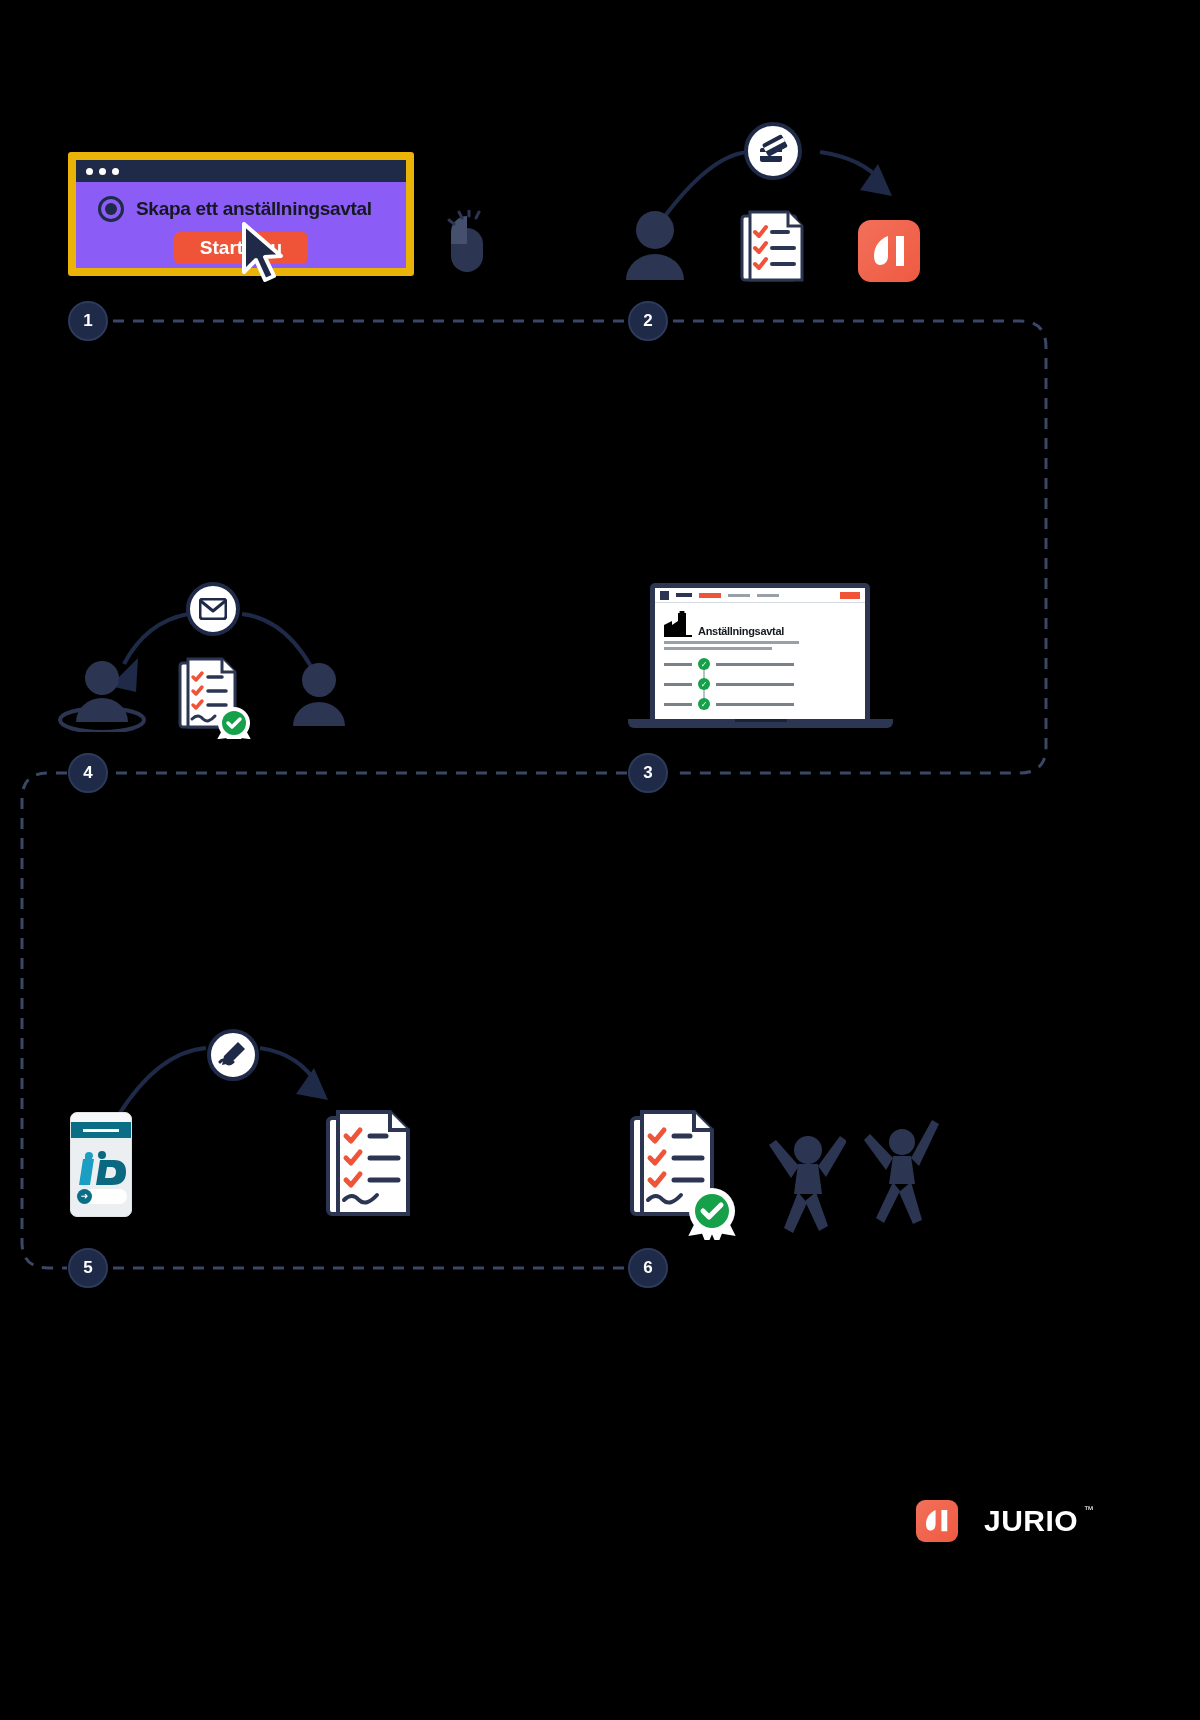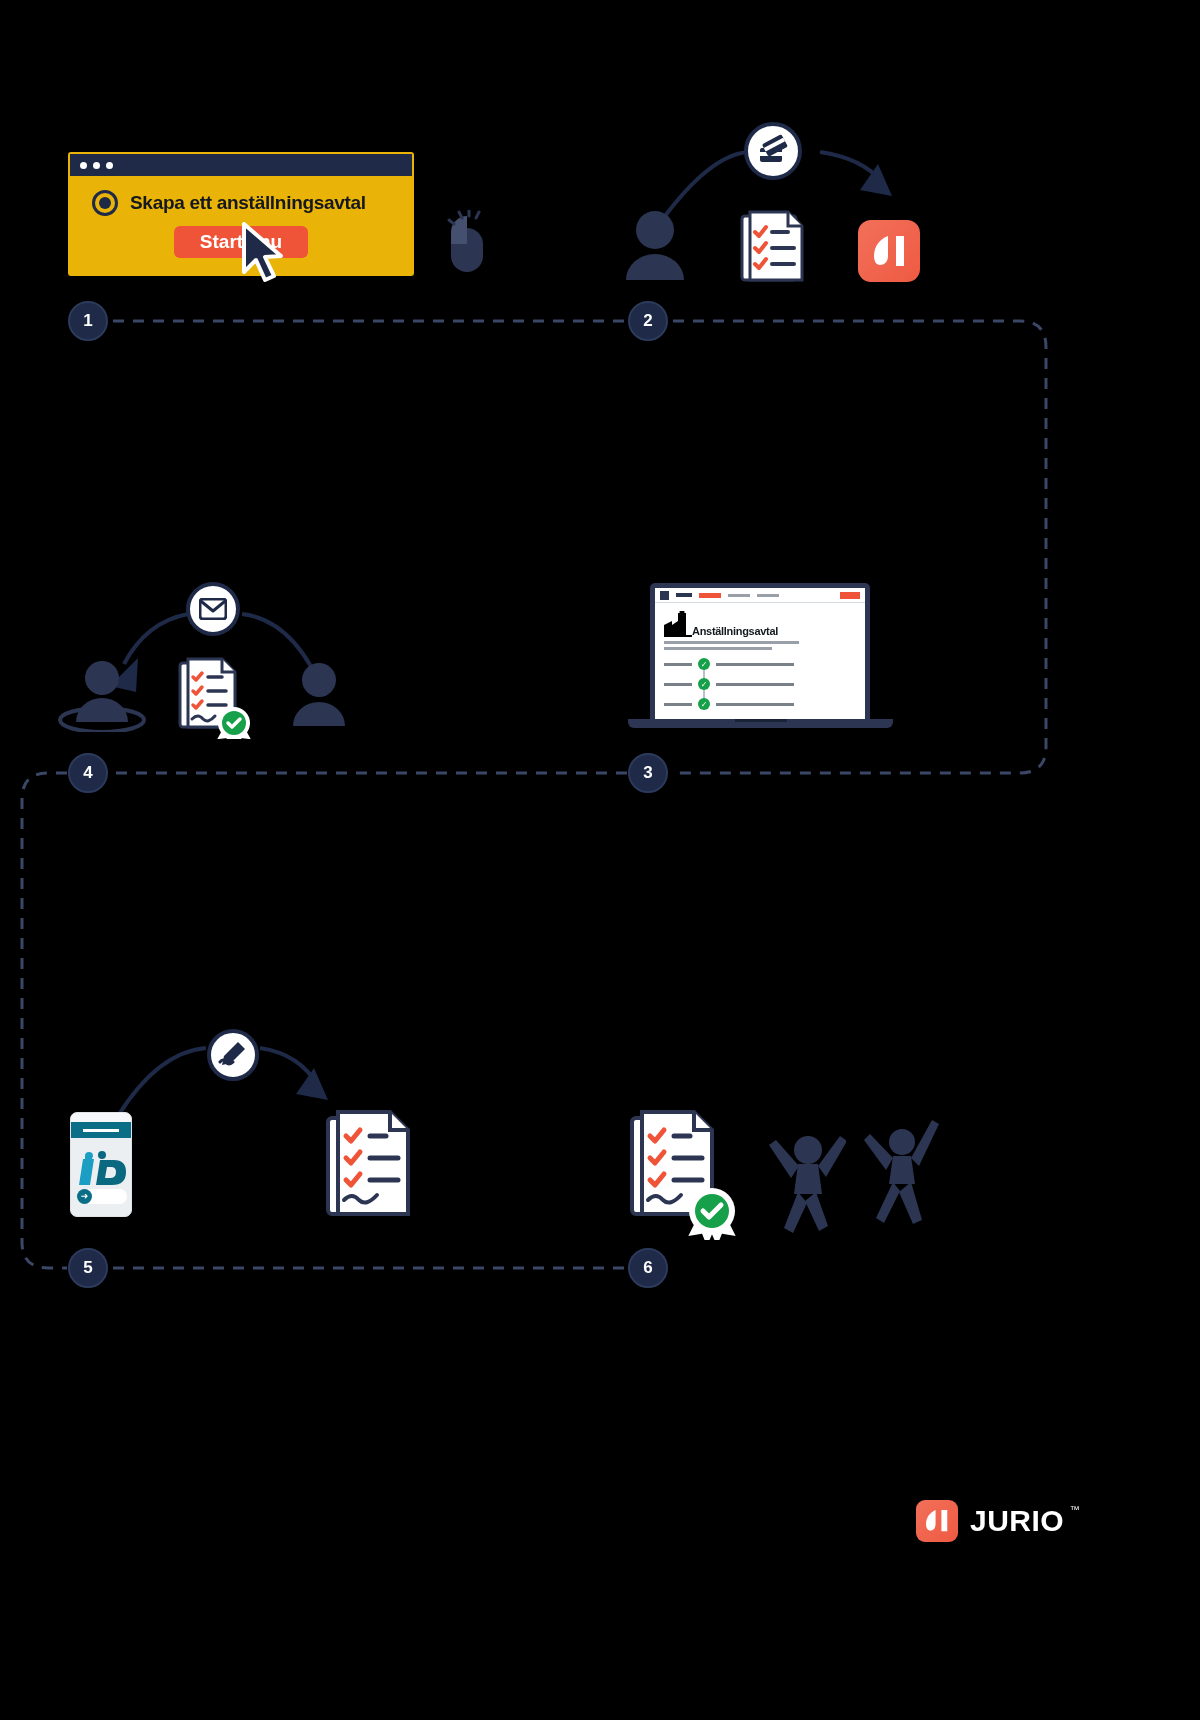--- a/index.html
+++ b/index.html
@@ -24,22 +24,22 @@
     color: #ffffff;
     font-size: 17px; font-weight: bold;
     display: flex; align-items: center; justify-content: center;
     z-index: 6;
   }
 
   
   .browser {
     position: absolute; left: 68px; top: 152px;
     width: 346px; height: 124px;
-    background: #eab308;
-    border: 2px solid #eab308;
+    background: #8b5cf6;
+    border: 8px solid #eab308;
     border-radius: 3px;
   }
   .browser-bar {
     height: 22px; background: #1e2a47;
     display: flex; align-items: center; padding-left: 10px; gap: 6px;
   }
   .browser-dot { width: 7px; height: 7px; border-radius: 50%; background: #ffffff; }
   .browser-body { padding: 14px 0 0 0; position: relative; height: calc(100% - 22px); }
   .radio-row { display: flex; align-items: center; gap: 12px; padding-left: 22px; }
   .radio-outer {
@@ -71,21 +71,21 @@
   .ls-topbar {
     height: 15px; background: #ffffff; border-bottom: 1px solid #d8dde3;
     display: flex; align-items: center; gap: 7px; padding: 0 5px;
   }
   .ls-logo-mark { width: 9px; height: 9px; background: #2c3652; }
   .ls-nav-dark { width: 16px; height: 4px; background: #2c3652; }
   .ls-nav-orange { width: 22px; height: 5px; background: #f05438; }
   .ls-nav-gray { width: 22px; height: 3px; background: #9aa0a8; }
   .ls-cta { width: 20px; height: 7px; background: #f05438; margin-left: auto; }
   .ls-content { padding: 8px 9px 0 9px; }
-  .ls-head-row { display: flex; align-items: flex-end; }
+  .ls-head-row { display: flex; align-items: flex-end; gap: 6px; }
   .ls-title { font-size: 11px; font-weight: bold; color: #14181f; letter-spacing: -0.3px; }
   .ls-sub { height: 3px; background: #9aa0a8; margin-top: 4px; }
   .ls-sub.w1 { width: 135px; }
   .ls-sub.w2 { width: 108px; margin-top: 3px; }
   .ls-steps { margin-top: 8px; position: relative; padding-left: 0; }
   .ls-step { display: flex; align-items: center; gap: 6px; margin-bottom: 8px; }
   .ls-step-left { width: 28px; height: 3px; background: #7a8088; }
   .ls-check { width: 12px; height: 12px; border-radius: 50%; background: #17a04a; display: flex; align-items: center; justify-content: center; color: #fff; font-size: 8px; position: relative; z-index: 2; }
   .ls-step-right { height: 3px; background: #7a8088; }
   .ls-rail { position: absolute; left: 39px; top: 6px; width: 2px; background: #b9bfc6; z-index: 1; }
@@ -114,21 +114,21 @@
     color: #fff; font-size: 9px; line-height: 1;
   }
 
   
   .bankid { position: absolute; left: 176px; top: 1128px; width: 104px; text-align: center; }
   .bankid-text { font-size: 20px; font-weight: bold; font-style: italic; letter-spacing: -0.5px; margin-top: -2px; }
   .bankid-text .b1 { color: #1a8fb5; }
   .bankid-text .b2 { color: #0a6880; }
 
   
-  .jurio-footer { position: absolute; left: 916px; top: 1500px; display: flex; align-items: center; gap: 12px; }
+  .jurio-footer { position: absolute; left: 916px; top: 1500px; display: flex; align-items: center; gap: 26px; }
   .jurio-mark { width: 42px; height: 42px; border-radius: 9px; background: linear-gradient(135deg,#f2705a,#ef5a42); display:flex; align-items:center; justify-content:center; }
   .jurio-word { color: #ffffff; font-size: 30px; font-weight: bold; letter-spacing: 0.5px; position: relative; }
   .jurio-tm { position: absolute; top: 0; right: -16px; font-size: 10px; font-weight: normal; }
 </style>
 </head>
 <body>
 
 <div id="stage">
 
   <svg class="flow-svg" viewBox="0 0 1200 1720">

